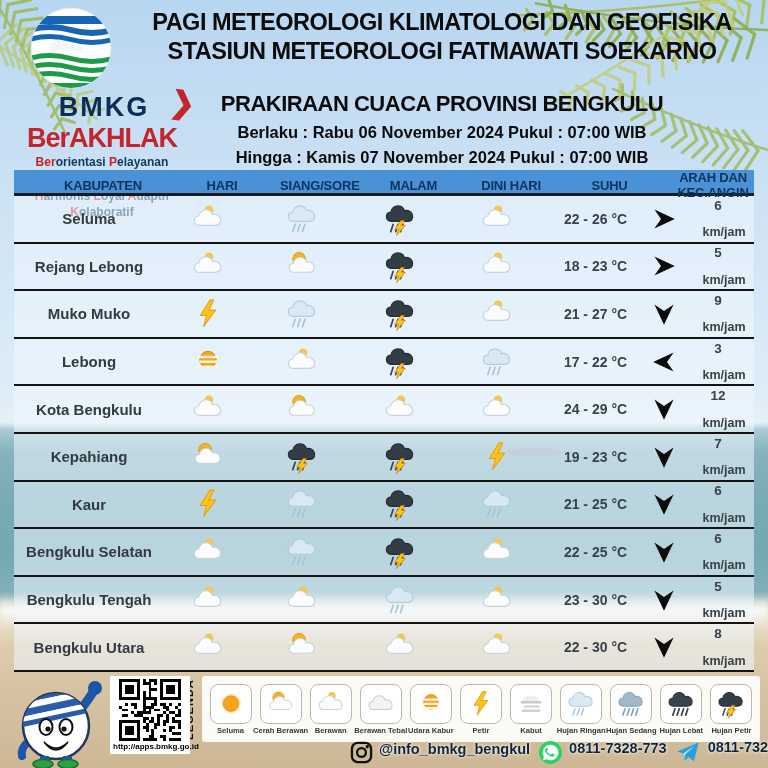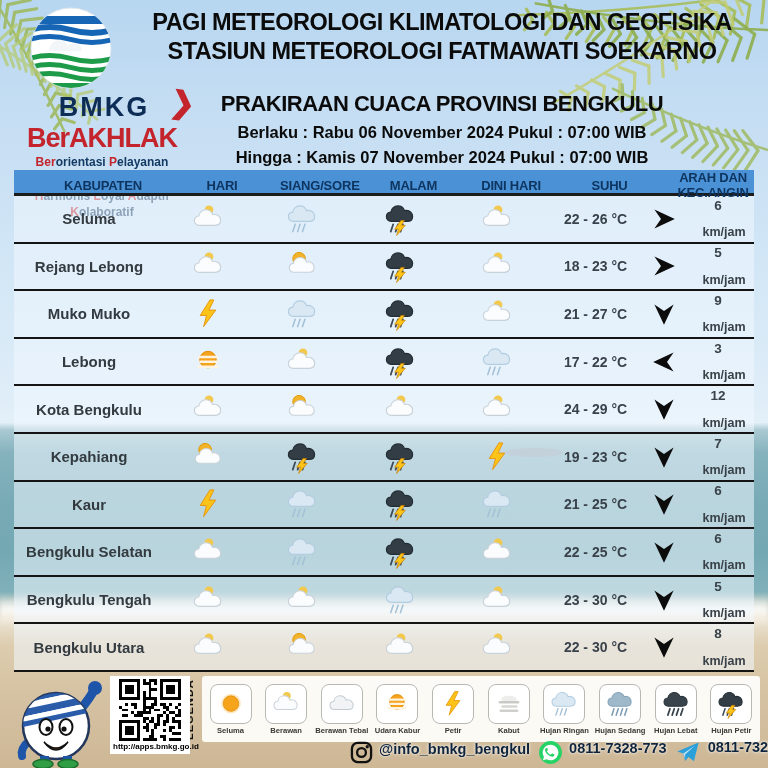--- a/index.html
+++ b/index.html
@@ -801,20 +801,31 @@
           <svg width="30" height="30" viewBox="0 0 32 35">
             <circle cx="16" cy="17" r="9" fill="#f6a41d" stroke="#e08a00" stroke-width="1"></circle>
             <circle cx="16" cy="17" r="11.5" fill="#f6a41d" opacity="0.25"></circle>
           </svg>
         </div>
         <div class="legend-text">Seluma</div>
       </div>
       <div class="legend-item">
         <div class="legend-icon-box">
           <svg width="30" height="30" viewBox="0 0 32 35">
+            <circle cx="13" cy="10" r="6.5" fill="#f2b32a" stroke="#e09a00" stroke-width="1"></circle>
+            <g transform="translate(1,4) scale(0.95)">
+              <path d="M7 21 C3.7 21 2 18.6 2 16.2 C2 13.6 4 11.6 6.5 11.4 C7 7.8 10 5 13.8 5 C17 5 19.7 7 20.7 9.9 C21.3 9.7 22 9.6 22.6 9.6 C26.1 9.6 29 12.4 29 15.9 C29 19.1 26.6 21 23.4 21 Z" fill="#fbfcfd" stroke="#c9d2d9" stroke-width="1.2"></path>
+            </g>
+          </svg>
+        </div>
+        <div class="legend-text">Cerah Berawan</div>
+      </div>
+      <div class="legend-item">
+        <div class="legend-icon-box">
+          <svg width="30" height="30" viewBox="0 0 32 35">
             <circle cx="17" cy="8" r="4.5" fill="#f2c94c"></circle>
             <g transform="translate(0,3)">
               <path d="M7 21 C3.7 21 2 18.6 2 16.2 C2 13.6 4 11.6 6.5 11.4 C7 7.8 10 5 13.8 5 C17 5 19.7 7 20.7 9.9 C21.3 9.7 22 9.6 22.6 9.6 C26.1 9.6 29 12.4 29 15.9 C29 19.1 26.6 21 23.4 21 Z" fill="#fbfcfd" stroke="#c9d2d9" stroke-width="1.2"></path>
             </g>
           </svg>
         </div>
         <div class="legend-text">Berawan</div>
       </div>
       <div class="legend-item">
         <div class="legend-icon-box">

